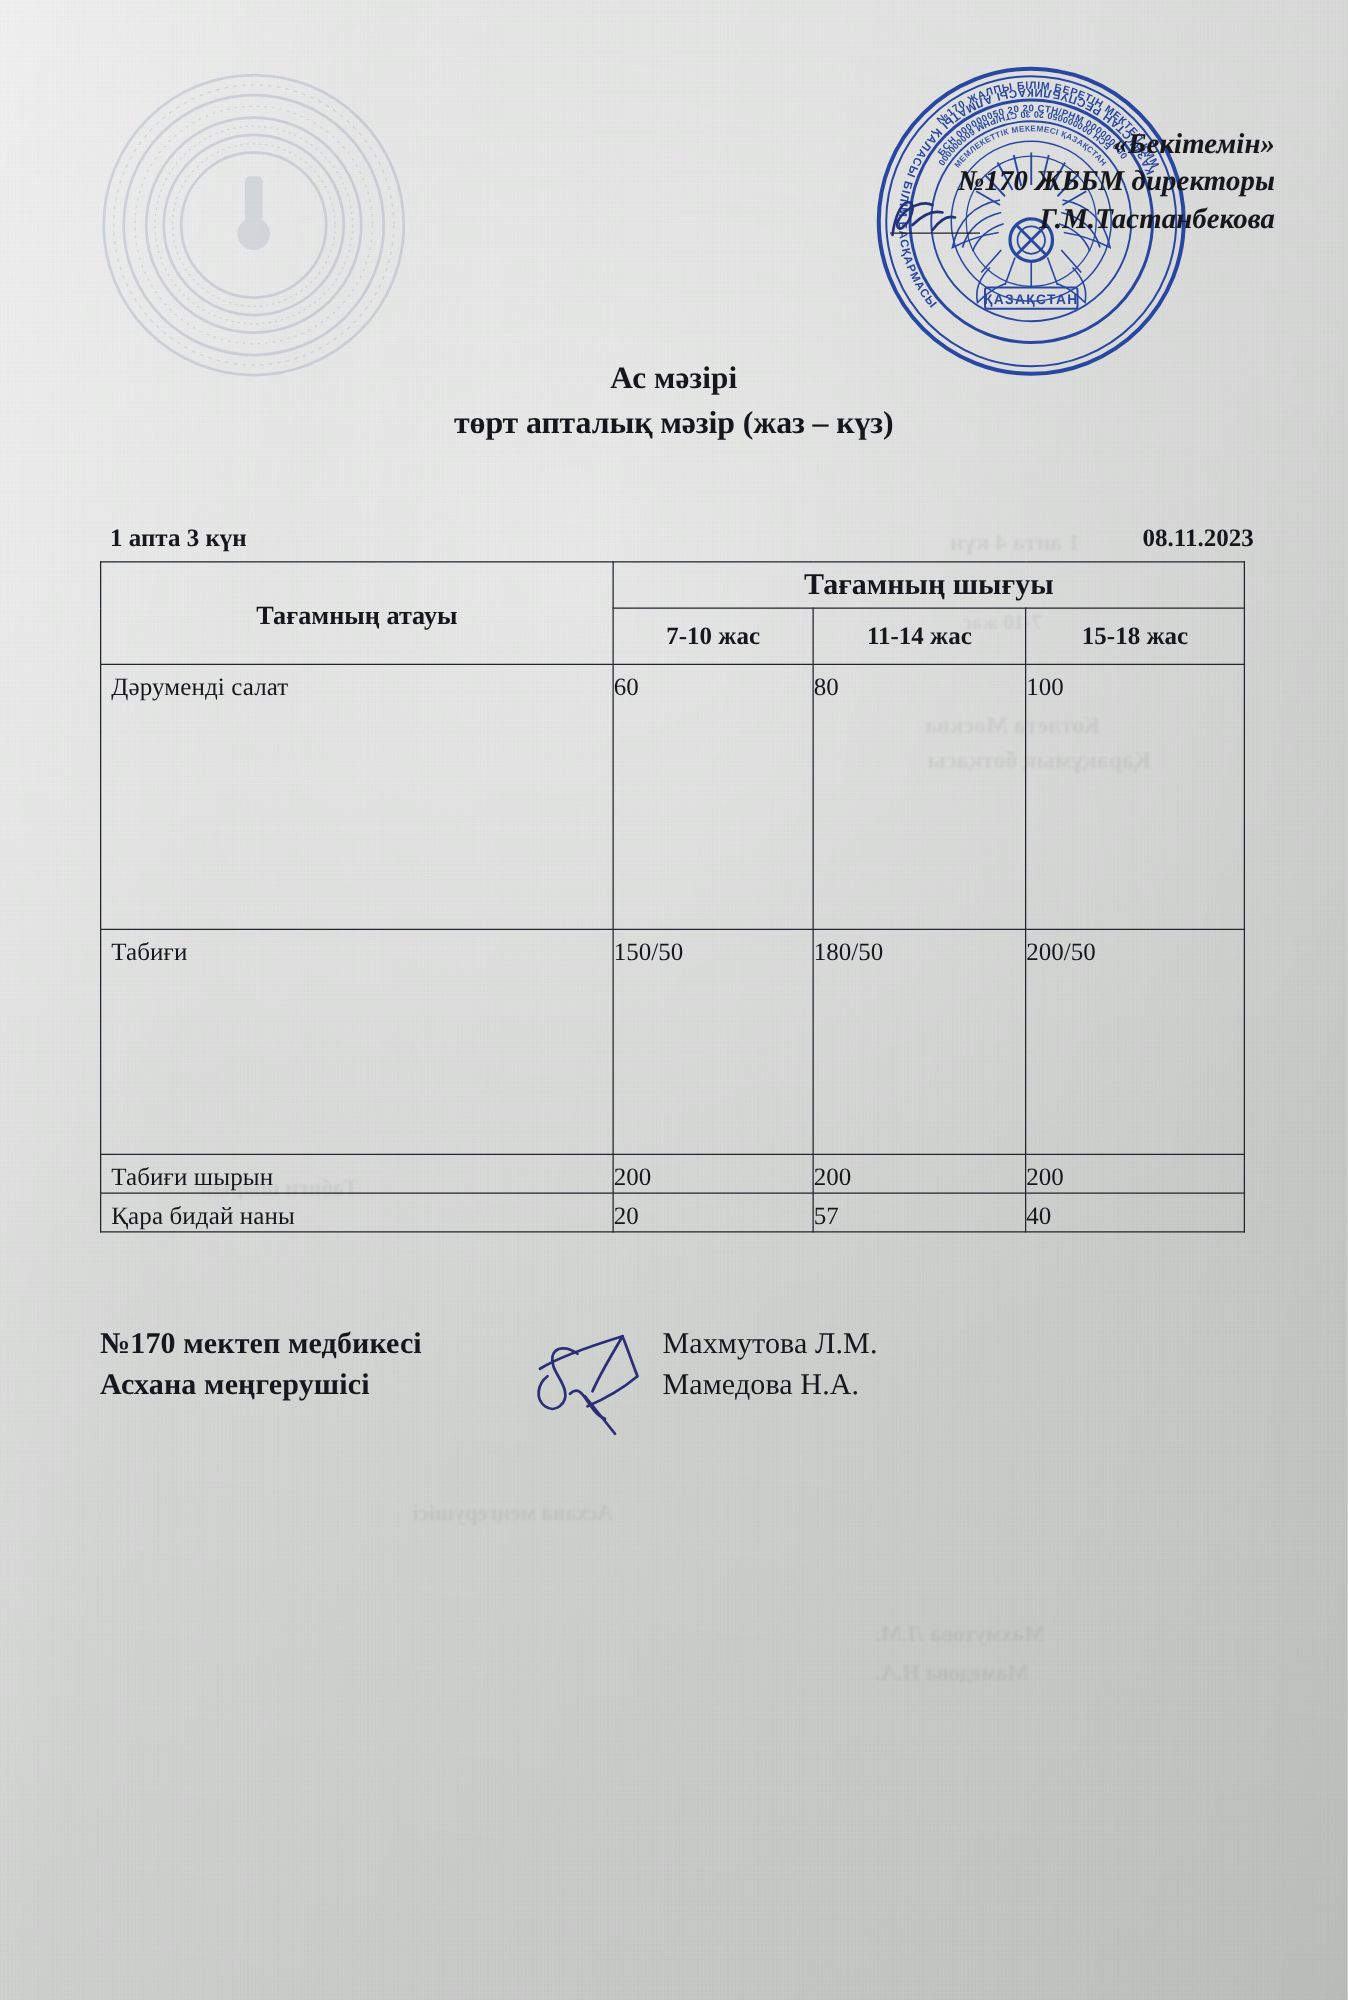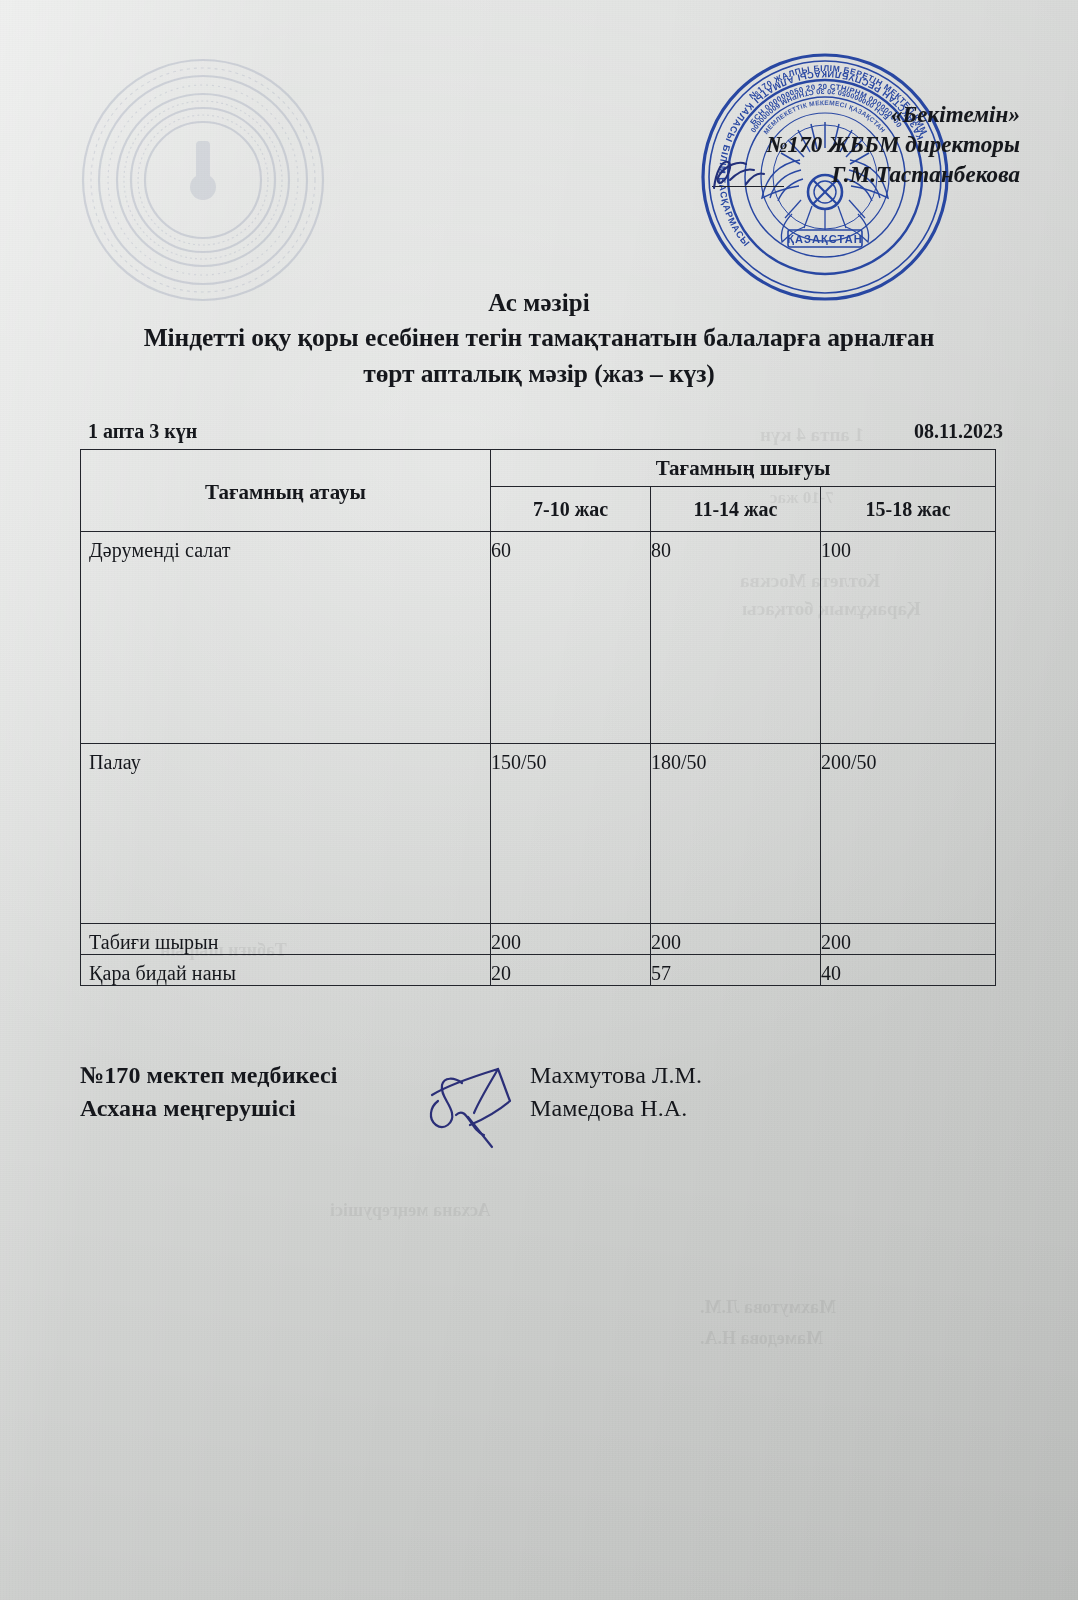--- a/index.html
+++ b/index.html
@@ -144,21 +144,21 @@
     font-weight: 700;
     text-align: center;
     vertical-align: middle;
   }
   .th-name {
     font-size: 21px;
     padding: 6px 4px 4px 4px !important;
     line-height: 26px;
   }
   .th-out {
-    font-size: 21px;
+    font-size: 24px;
     height: 36px;
     line-height: 24px;
   }
   .th-age {
     font-size: 20px;
     height: 44px;
     line-height: 24px;
   }
   .dish {
     font-size: 20px;
@@ -346,21 +346,20 @@
 <svg id="sig-director" viewBox="0 0 95 48" aria-hidden="true">
   <g fill="none" stroke="#23307a" stroke-width="2.1" stroke-linecap="round">
     <path d="M8,38 C10,22 16,10 22,12 C27,14 22,28 16,32 C12,35 10,30 14,24 C20,16 32,10 40,14"></path>
     <path d="M24,30 C32,22 40,18 48,20"></path>
     <path d="M40,34 C46,26 52,22 58,24"></path>
   </g>
 </svg>
 
 <div id="title-block">
   <div class="t1">Ас мәзірі</div>
-  <div class="t2">Міндетті оқу қоры есебінен тегін тамақтанатын балаларға арналған</div>
   <div class="t3">төрт апталық мәзір (жаз – күз)</div>
 </div>
 
 <div id="dayline">
   <span class="day">1 апта 3 күн</span>
   <span class="date">08.11.2023</span>
 </div>
 
 <table id="menu-table">
   <colgroup>
@@ -381,21 +380,21 @@
     </tr>
   </thead>
   <tbody>
     <tr class="r-tall">
       <td class="dish">Дәруменді салат</td>
       <td class="qty">60</td>
       <td class="qty">80</td>
       <td class="qty">100</td>
     </tr>
     <tr class="r-tall2">
-      <td class="dish">Палау</td>
+      <td class="dish">Табиғи</td>
       <td class="qty">150/50</td>
       <td class="qty">180/50</td>
       <td class="qty">200/50</td>
     </tr>
     <tr class="r-short">
       <td class="dish">Табиғи шырын</td>
       <td class="qty">200</td>
       <td class="qty">200</td>
       <td class="qty">200</td>
     </tr>

